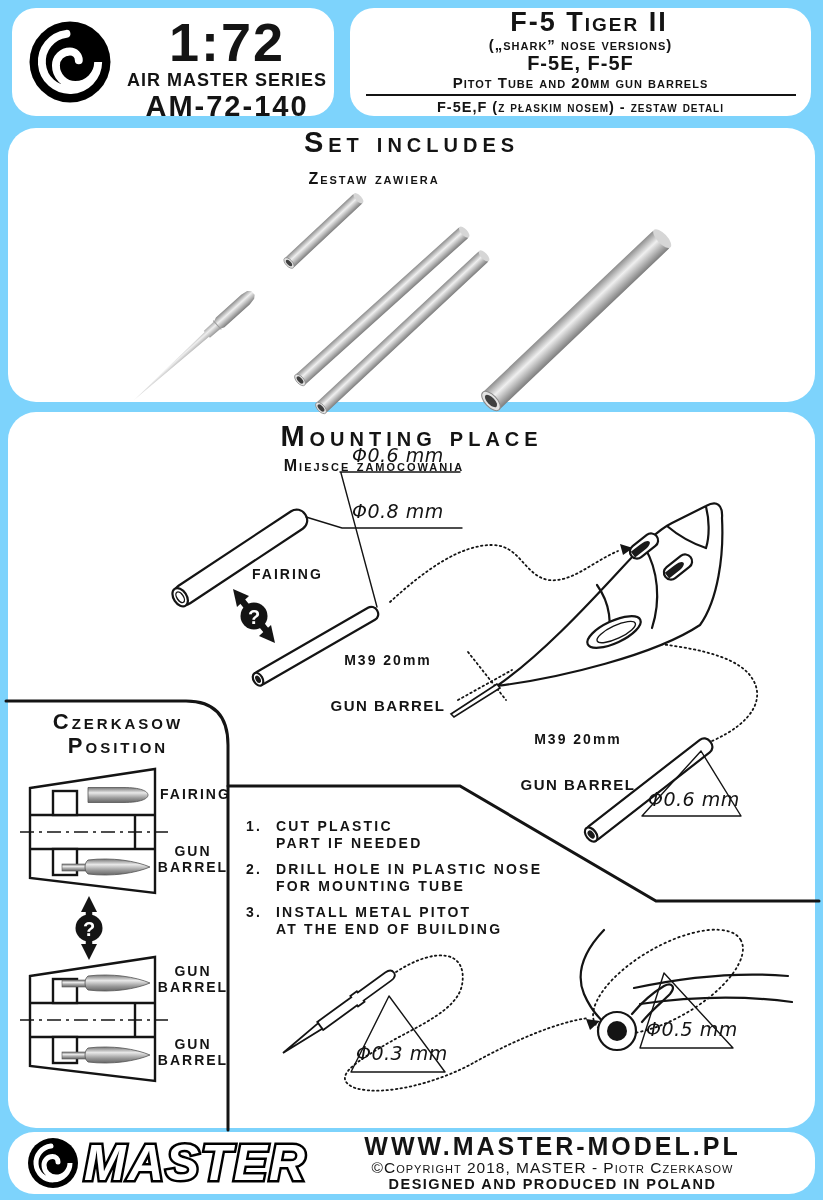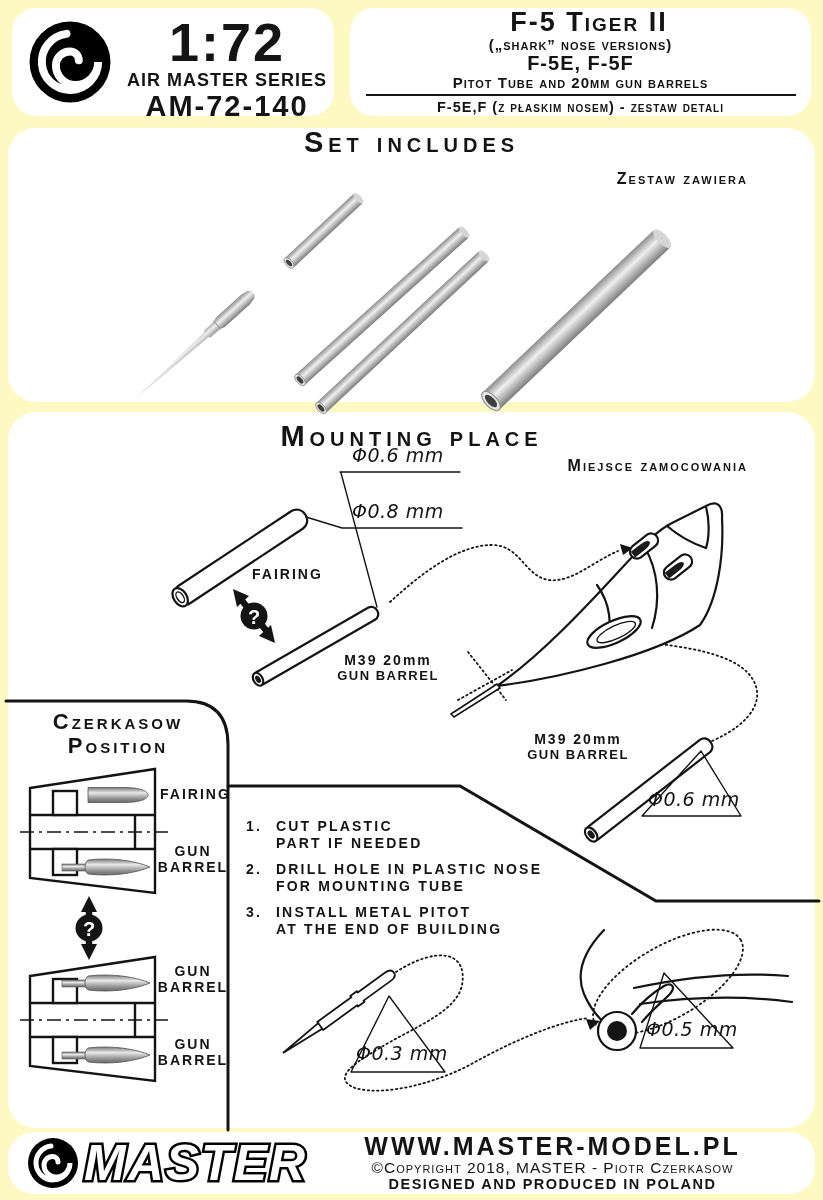--- a/index.html
+++ b/index.html
@@ -1,40 +1,40 @@
 <!DOCTYPE html>
 <html><head>
 <meta charset="utf-8">
 <style>
   html,body{margin:0;padding:0;background:#050505;}
-  #page{position:relative;width:823px;height:1200px;background:#fef9c3;overflow:hidden;
+  #page{position:relative;width:823px;height:1200px;background:#7dd3fc;overflow:hidden;
         font-family:"Liberation Sans","DejaVu Sans",sans-serif;color:#141414;}
   .panel{position:absolute;background:#ffffff;}
   #art{position:absolute;left:0;top:0;z-index:5;pointer-events:none;}
   .txt{position:absolute;z-index:10;white-space:nowrap;color:#141414;}
   .sc{font-variant:small-caps;}
   
   .hl-text{position:absolute;left:104px;top:6px;width:222px;text-align:center;}
   .hl-scale{font-size:54px;font-weight:700;letter-spacing:2px;line-height:56px;}
   .hl-series{font-size:18px;font-weight:700;letter-spacing:1px;line-height:21px;}
   .hl-code{font-size:29px;font-weight:700;letter-spacing:2px;line-height:30px;}
   
   .hr-box{display:flex;flex-direction:column;justify-content:center;align-items:center;height:100%;}
   .hr-title{font-size:27px;font-weight:700;letter-spacing:2px;line-height:28px;margin-left:17px;}
   .hr-note{font-size:15px;font-weight:700;letter-spacing:1px;line-height:17px;}
   .hr-var{font-size:20px;font-weight:700;letter-spacing:1px;line-height:21px;}
   .hr-sub{font-size:15px;font-weight:700;letter-spacing:1px;line-height:18px;}
   .hr-div{width:430px;border-top:2px solid #141414;margin:2px 0 2px 0;}
   .hr-pl{font-size:14.5px;font-weight:700;letter-spacing:1px;line-height:18px;}
   
   .sec-title{left:0;width:823px;text-align:center;font-size:29px;font-weight:700;letter-spacing:5px;}
-  .sec-sub{left:0;width:748px;text-align:right;font-size:16px;font-weight:700;letter-spacing:2px;}
+  .sec-sub{left:0;width:748px;text-align:center;font-size:16px;font-weight:700;letter-spacing:2px;}
   
   .lbl{font-size:14px;font-weight:700;letter-spacing:2px;}
-  .lbl2{font-size:13px;font-weight:700;letter-spacing:1.5px;}
+  .lbl2{font-size:15px;font-weight:700;letter-spacing:1.5px;margin-top:29px;}
   .dim{font-style:italic;font-size:19px;font-weight:400;letter-spacing:0.5px;font-family:"DejaVu Sans","Liberation Sans",sans-serif;}
   .m39{width:140px;text-align:center;}
   .gb-block{width:86px;text-align:center;}
   .arm-title{width:214px;text-align:center;font-size:22px;font-weight:700;letter-spacing:3px;line-height:24px;}
   
   #instructions{position:absolute;left:246px;top:818px;z-index:10;}
   .instr-item{display:flex;margin-bottom:9px;font-size:14px;font-weight:700;letter-spacing:2.2px;line-height:17px;color:#141414;}
   .instr-num{width:30px;flex:none;}
   
   .ft-right{position:absolute;left:300px;top:1134px;width:505px;height:58px;z-index:10;

